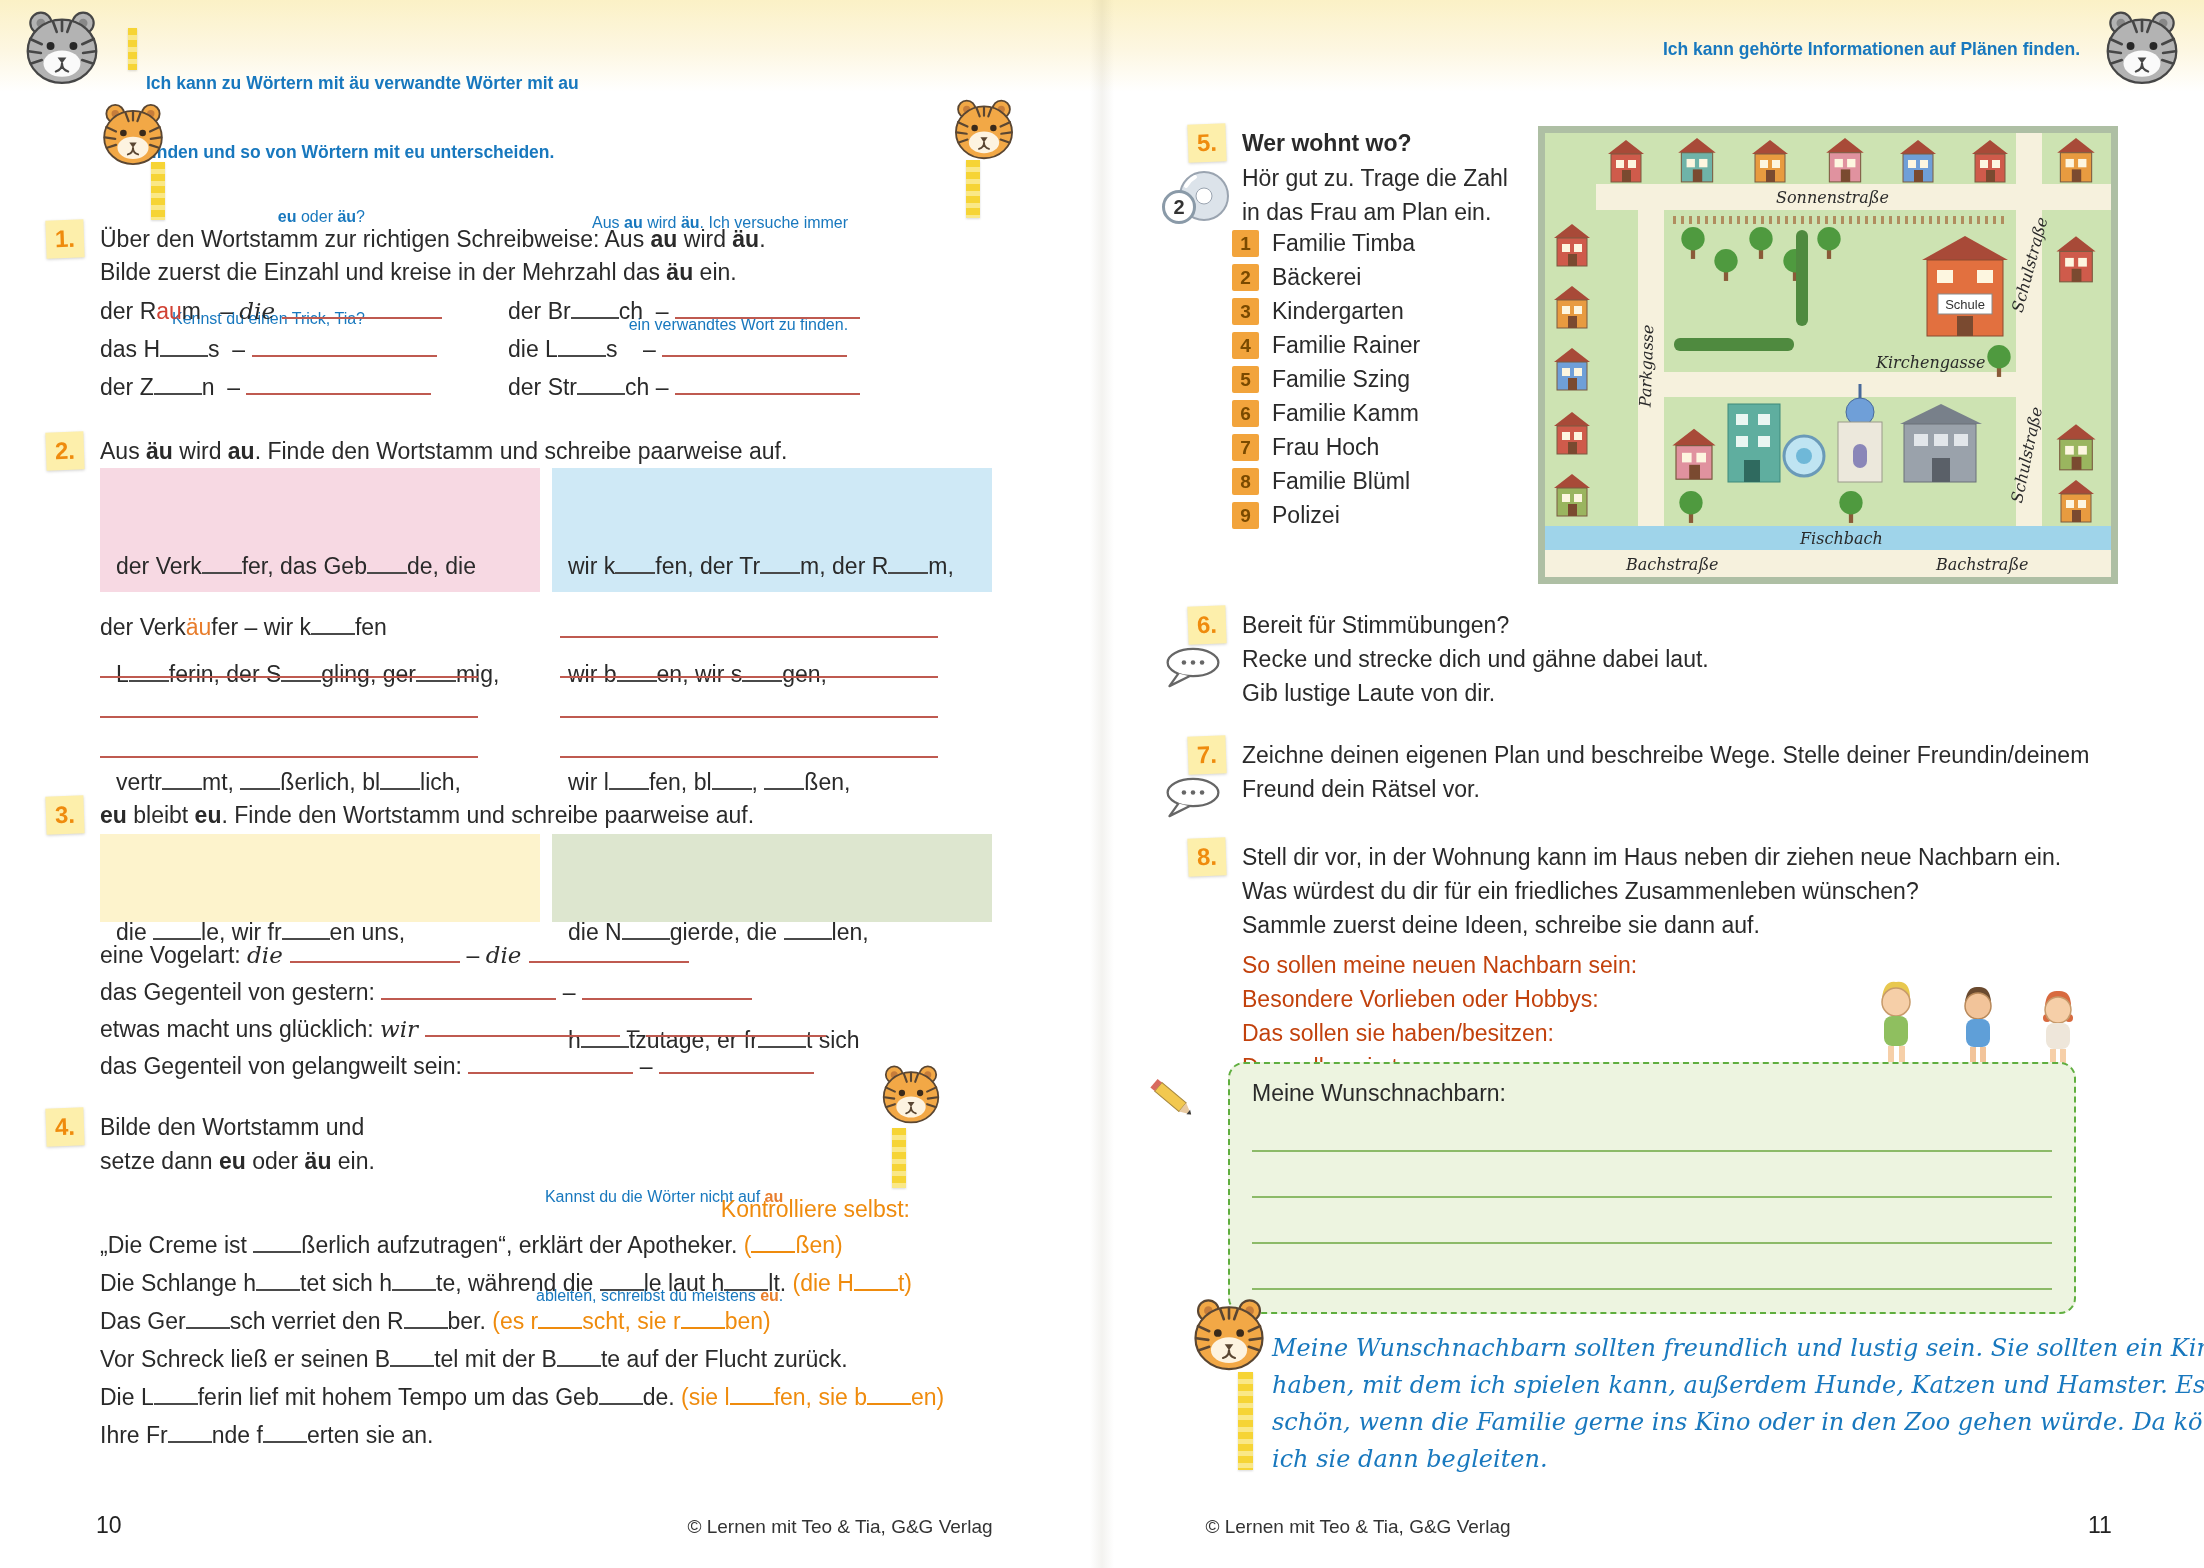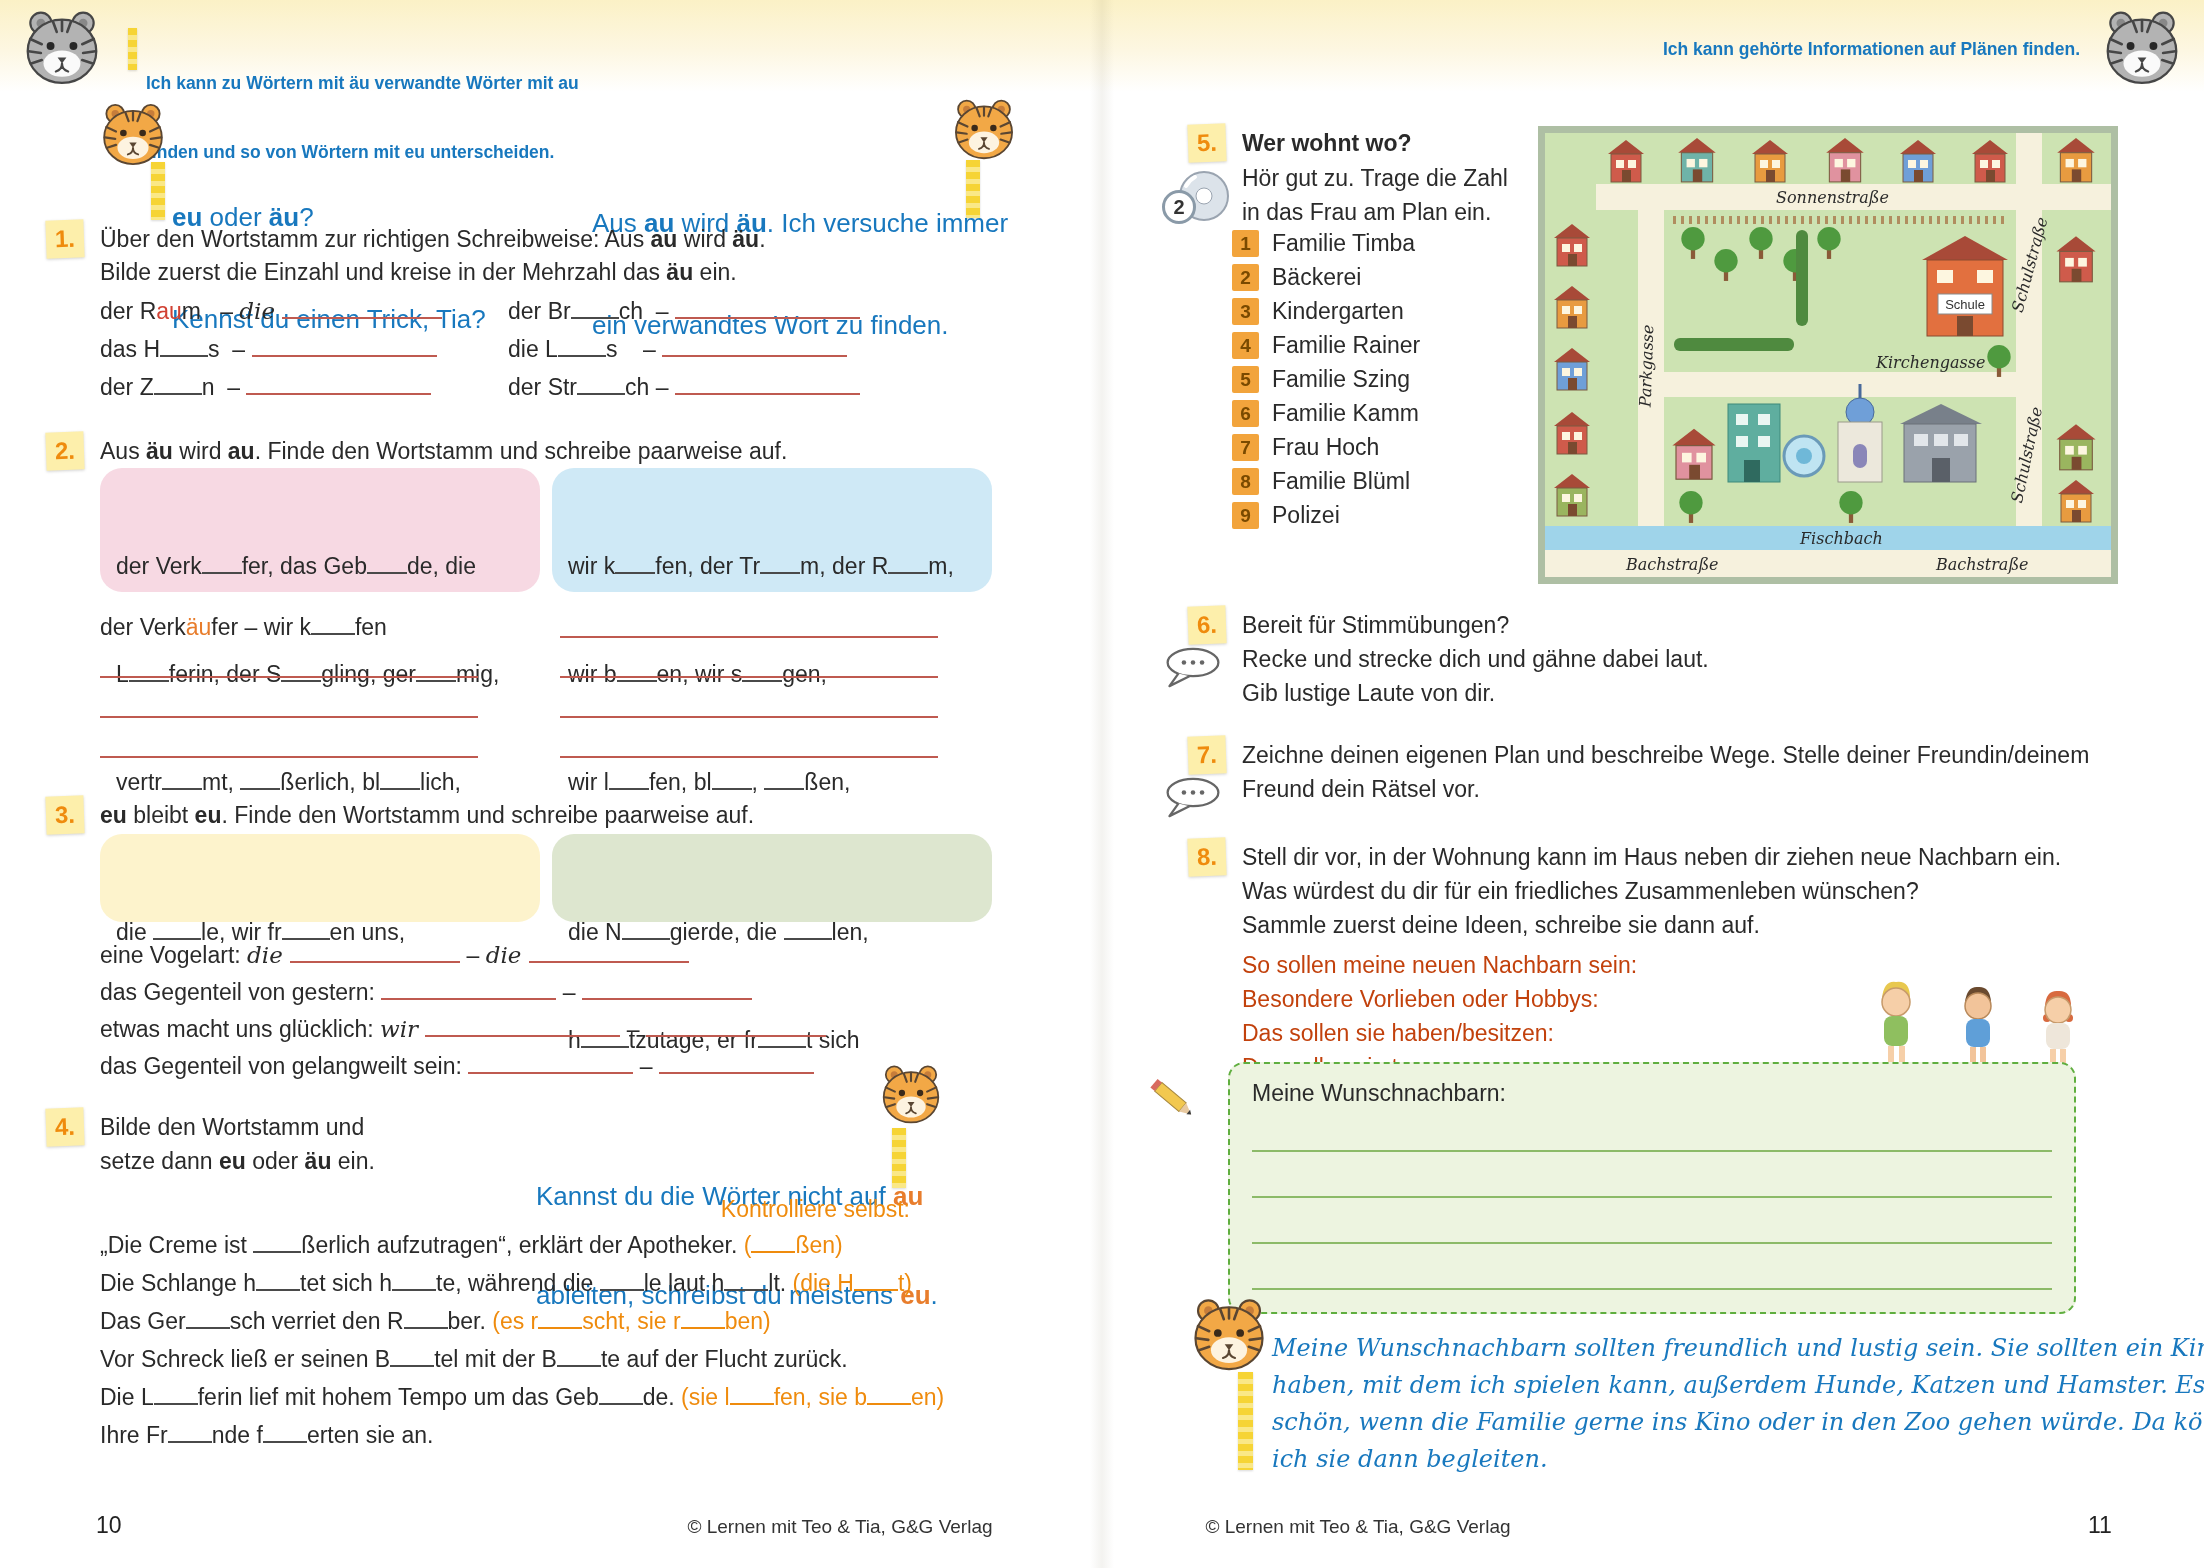--- a/index.html
+++ b/index.html
@@ -4,27 +4,27 @@
 <style>
   * { margin:0; padding:0; box-sizing:border-box; }
   html,body { width:2204px; height:1568px; }
   body { background:#ffffff; }
   .spread { position:relative; width:2204px; height:1568px; background:#fff;
             font-family:"Liberation Sans", sans-serif; font-size:23px; color:#2a2a2a; overflow:hidden; }
   .abs { position:absolute; }
   .line { white-space:pre; line-height:30px; }
   .band { background:linear-gradient(180deg,#fbf1c6 0%,#fdf7e2 55%,#ffffff 100%); }
   .hdrtext { font-size:17.5px; font-weight:bold; color:#1878be; line-height:23px; white-space:pre; }
-  .bubbletext { font-size:26px; color:#1878be; line-height:34px; white-space:pre; }
+  .bubbletext { font-size:16px; color:#1878be; line-height:34px; white-space:pre;text-align:right; }
   .exnum { width:38px; height:38px; background:#fdefab; color:#ef8b0d; font-weight:bold; font-size:24px;
            display:flex; align-items:center; justify-content:center; transform:rotate(-2deg);
            box-shadow:0 1px 3px rgba(0,0,0,.18); }
   .blank { display:inline-block; height:.85em; border-bottom:2px solid #4a4a4a; }
   .hw { font-family:"DejaVu Serif", serif; font-style:italic; }
-  .wordbox { line-height:36px; padding:8px 16px; white-space:pre;border-radius:22px; }
+  .wordbox { line-height:36px; padding:8px 16px; white-space:pre; }
   .box-pink   { background:#f7d9e3; }
   .box-blue   { background:#cfe9f6; }
   .box-yellow { background:#fdf3cc; }
   .box-green  { background:#dde6cf; }
   .rline { border-bottom:2px solid #bf5a50; }
   .gline { border-bottom:2px solid #8cba68; }
   .orange { color:#ef8b0d; }
   .tape { background:repeating-linear-gradient(180deg,#f6d435 0px,#f6d435 7px,#fae887 7px,#fae887 12px);
           box-shadow:0 1px 2px rgba(0,0,0,.15); }
   .numbox { width:27px; height:27px; background:#f2a43c; color:#7a4a00; font-weight:bold; font-size:19px;

